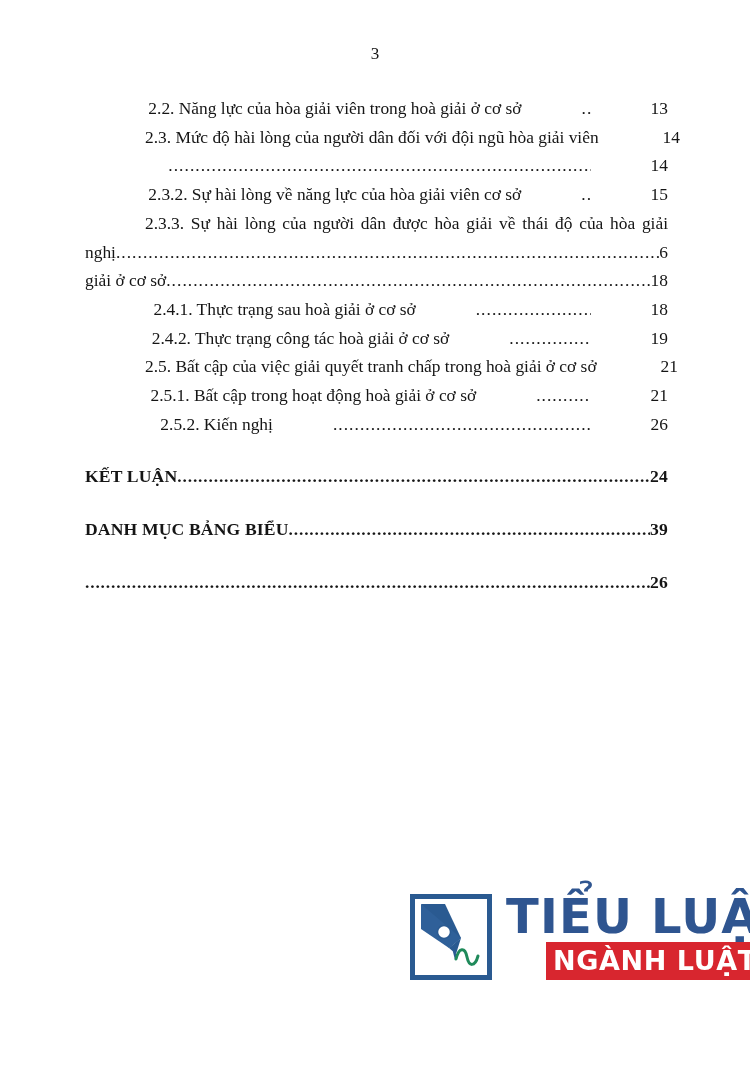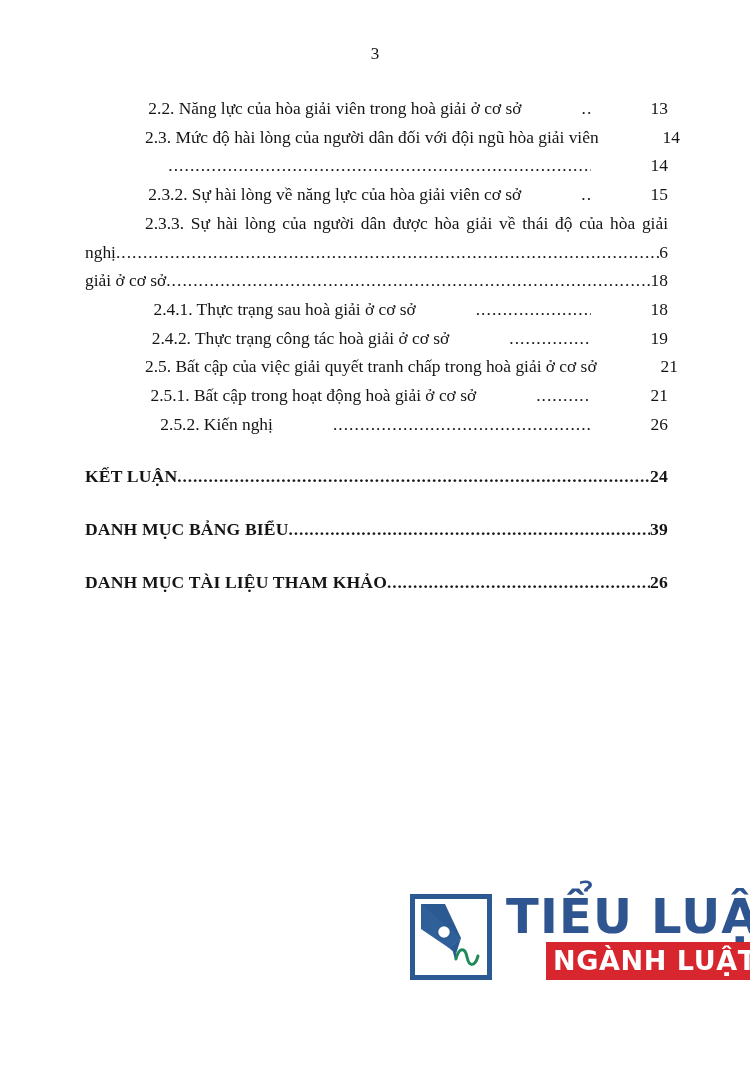--- a/index.html
+++ b/index.html
@@ -252,21 +252,20 @@
       </div>
       <div class="toc-entry bold" id="entry-danh-muc-bang-bieu">
         <div class="entry-line">
           <span class="entry-text">DANH MỤC BẢNG BIỂU</span>
           <span class="leader">...........................................................................................................................................................................................................................</span>
           <span class="page-num">39</span>
         </div>
       </div>
       <div class="toc-entry bold" id="entry-danh-muc-tai-lieu">
         <div class="entry-line">
-          <span class="entry-text">DANH MỤC TÀI LIỆU THAM KHẢO</span>
           <span class="leader">...........................................................................................................................................................................................................................</span>
           <span class="page-num">26</span>
         </div>
       </div>
     </div>
 
   <div class="logo">
     <div class="logo-mark">
       <svg width="72" height="76" viewBox="0 0 72 76" xmlns="http://www.w3.org/2000/svg">
         <path d="M6 5 L30 5 L46 39 L34 49 Z" fill="#2a5a91"></path>

